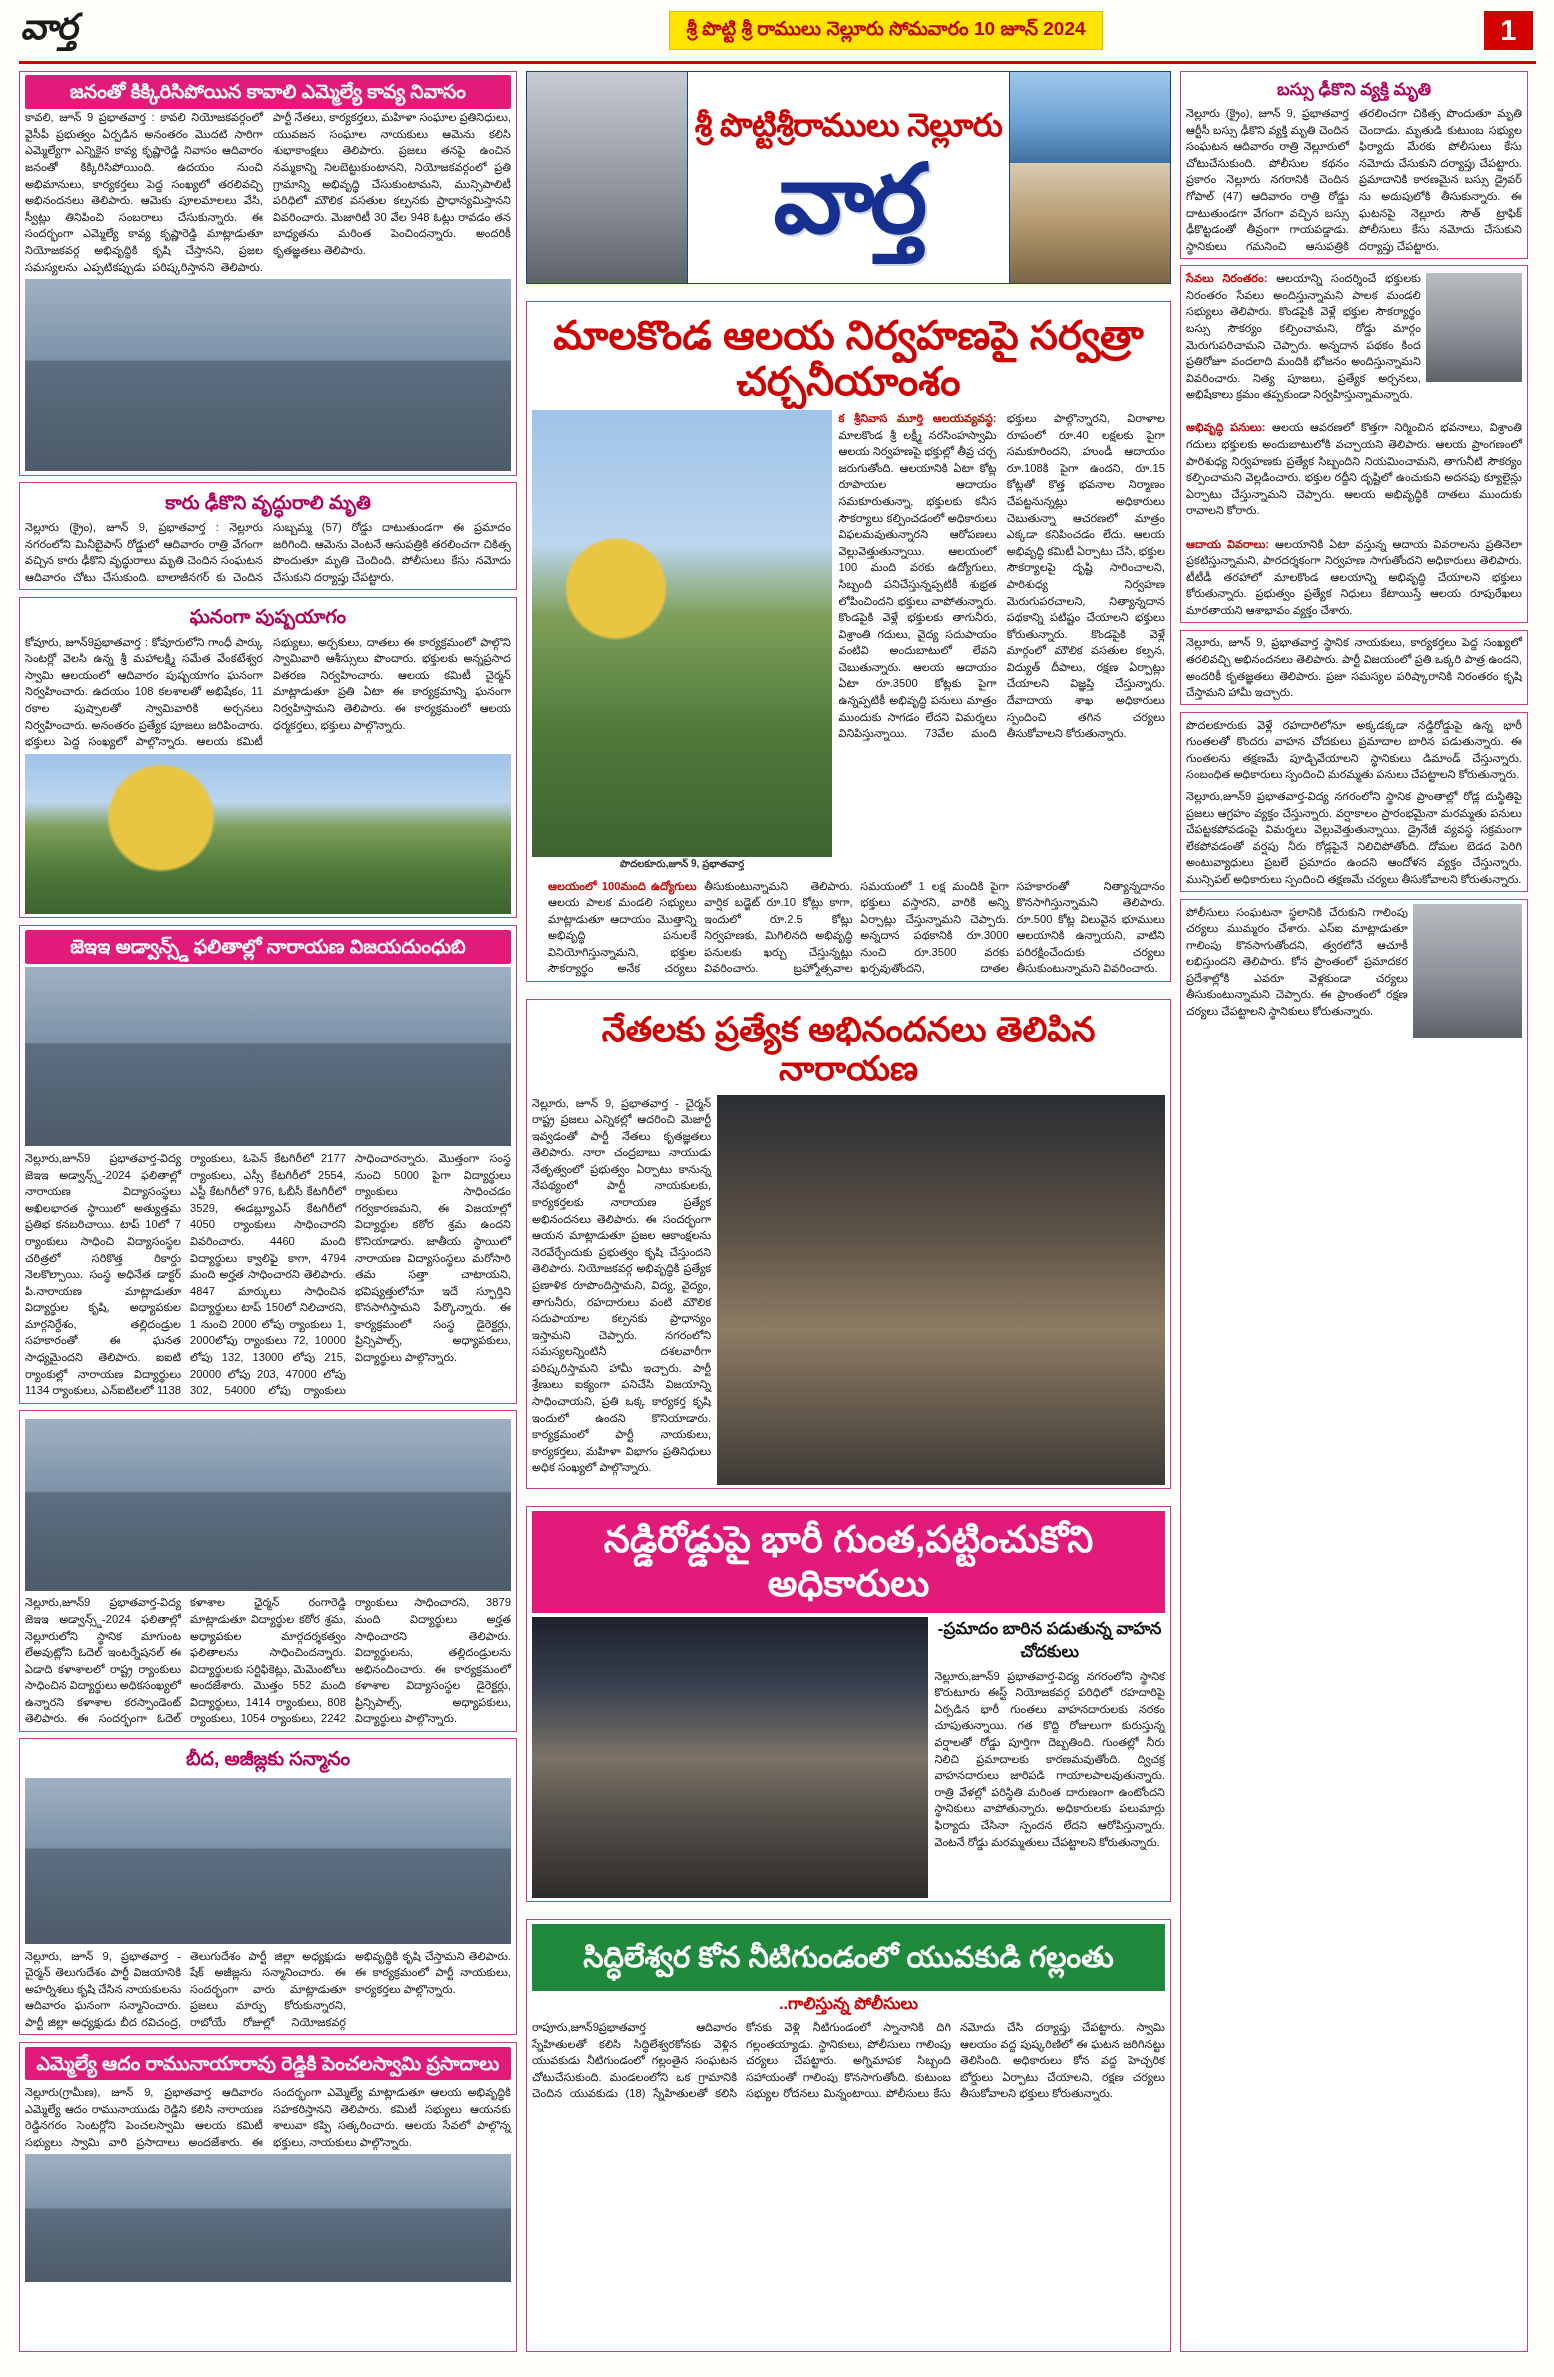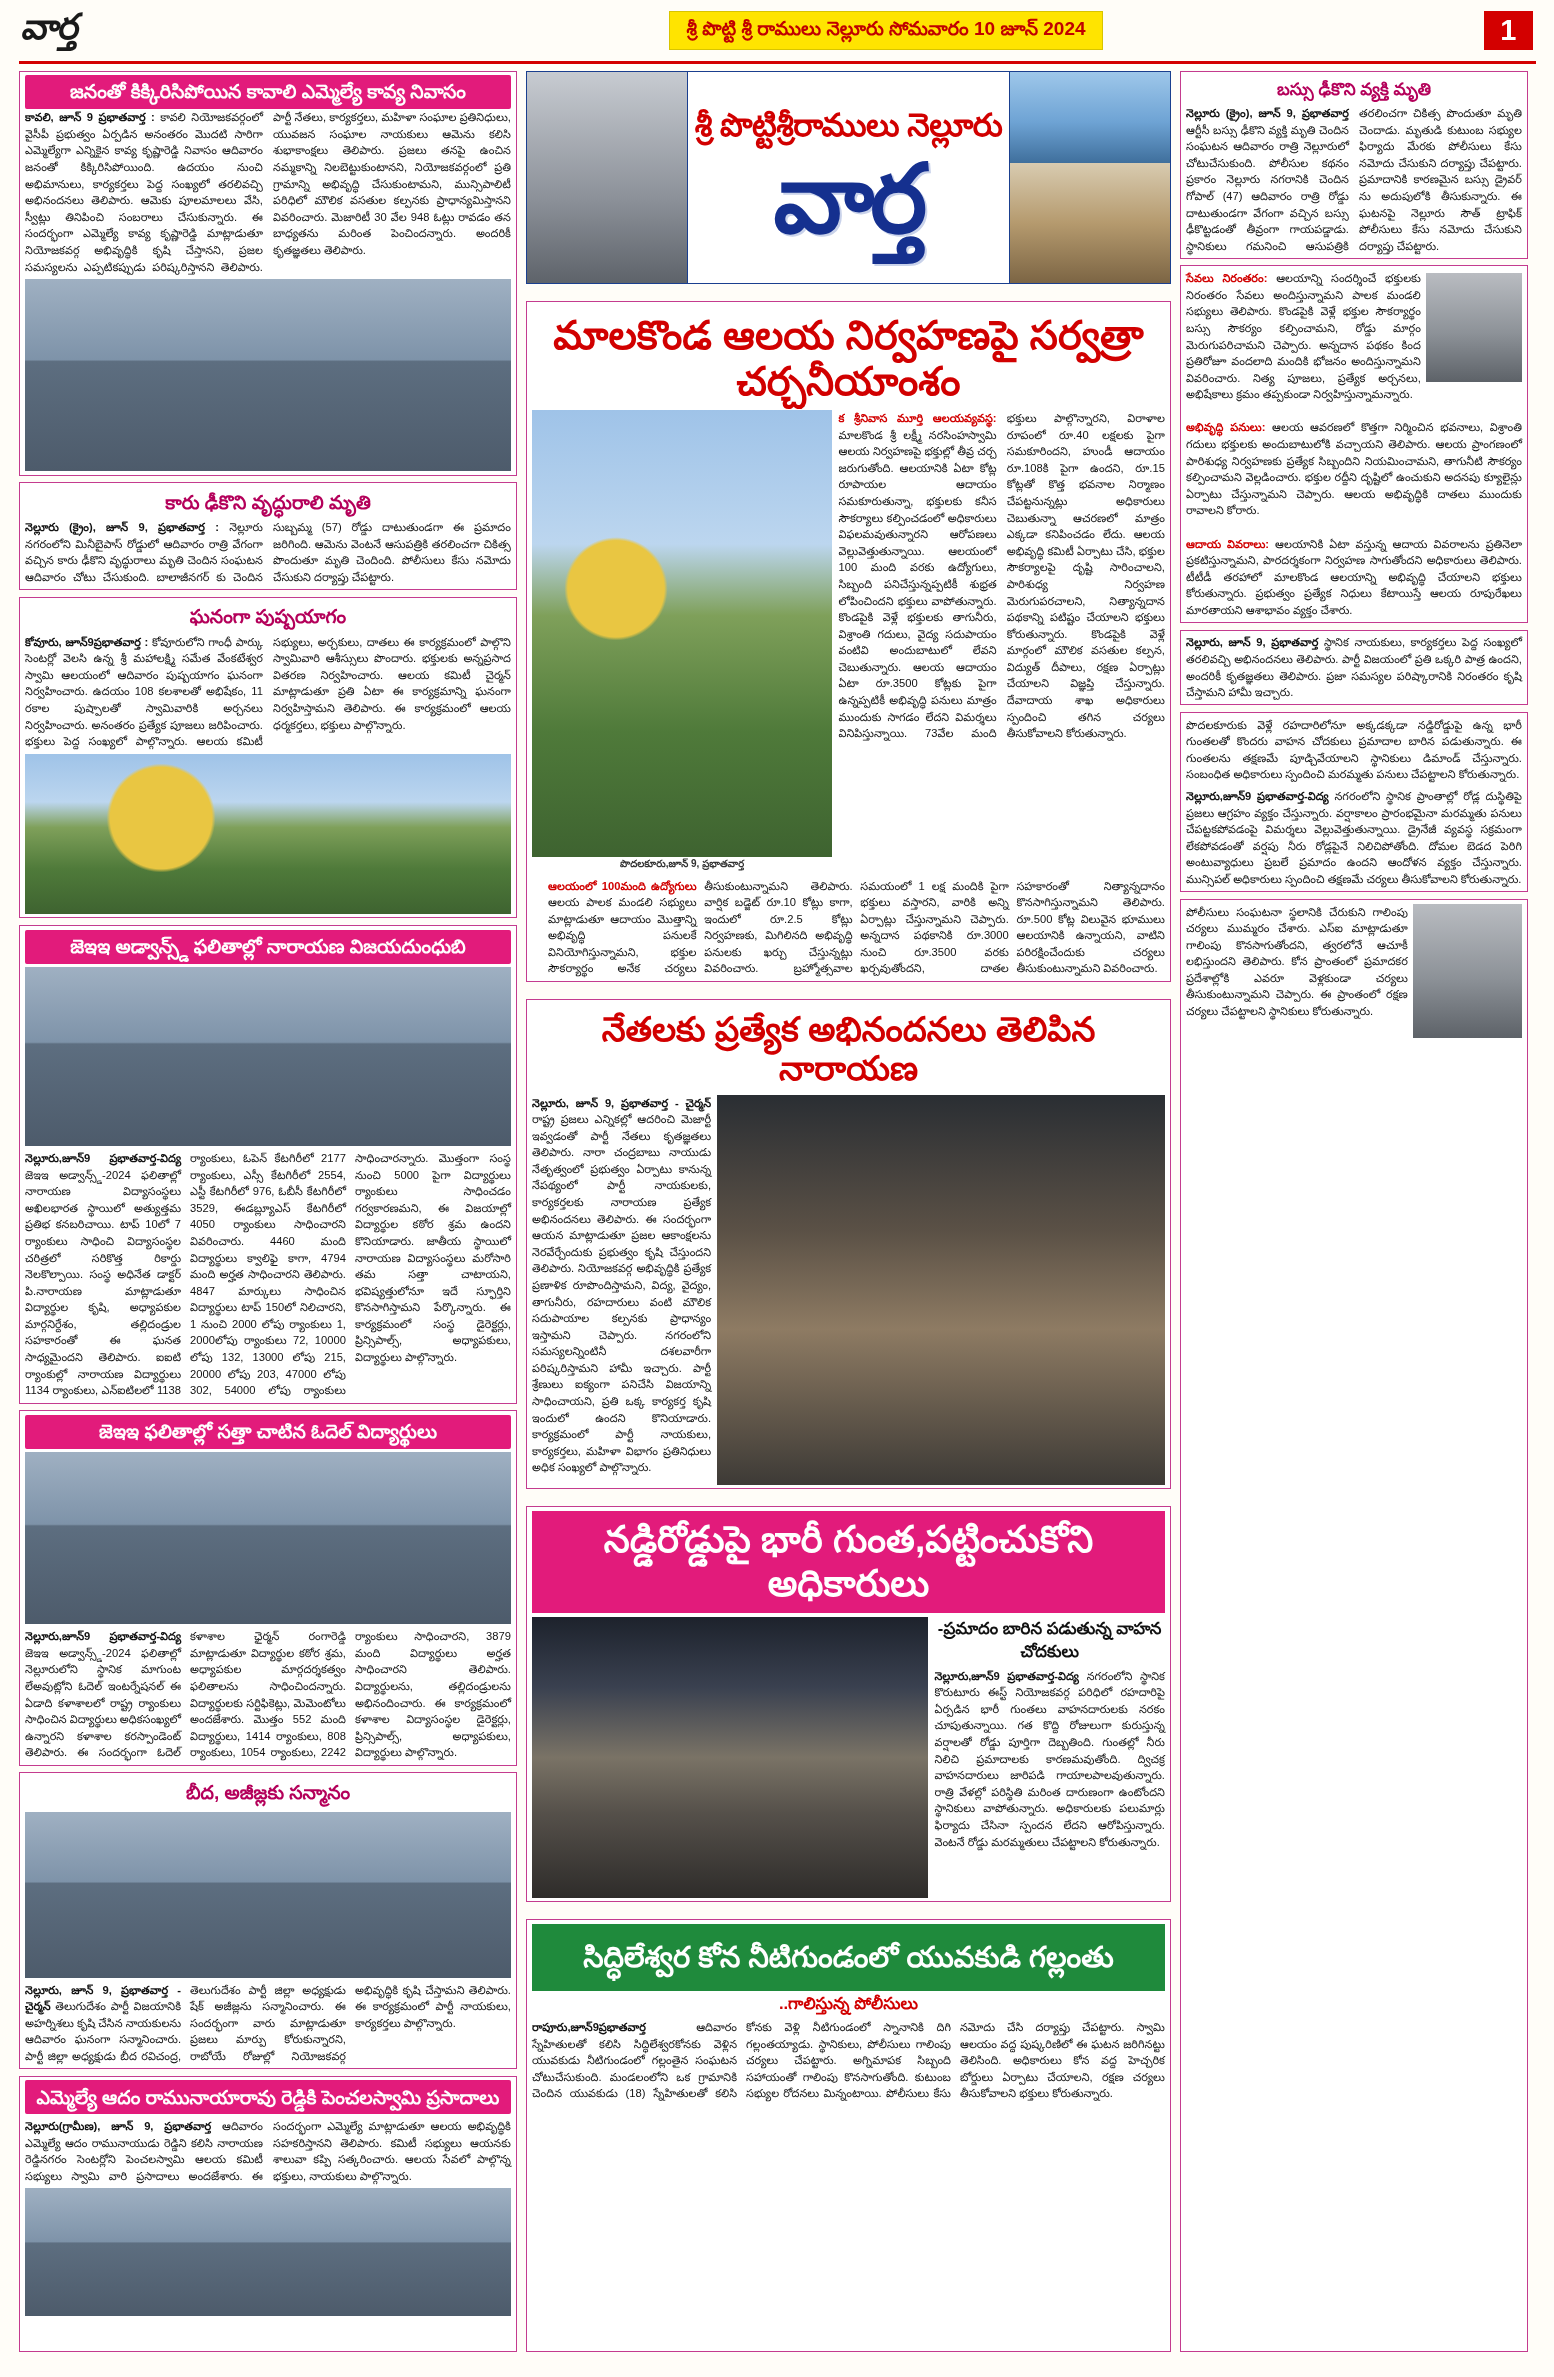--- a/index.html
+++ b/index.html
@@ -62,21 +62,21 @@
   }
   .hl-sm-center{text-align:center;font-weight:bold;font-size:16.6px;color:#111;padding:2.6px 0;}
   
   .body{
     font-size:11.2px;line-height:1.48;color:#111;text-align:justify;
     word-break:break-word;
   }
   .body.col2{column-count:2;column-gap:10.2px;}
   .body.col3{column-count:3;column-gap:9px;}
   .body.col4{column-count:4;column-gap:7.7px;}
-  .dateline{font-weight:bold;}
+  .dateline{font-weight:normal;}
   
   .ph{background:#cfcfcf;position:relative;overflow:hidden;}
   .ph.group{
     background:
       linear-gradient(180deg,#9fb0c2 0%,#7e93a9 42%,#5d6e80 43%,#4d5b6b 100%);
   }
   .ph.temple{
     background:
       radial-gradient(circle at 28% 40%,#e9c642 0 14%,transparent 15%),
       linear-gradient(180deg,#9fc3e8 0%,#bcd6ef 30%,#7fa05a 46%,#4f7a3a 72%,#3e6330 100%);
@@ -160,21 +160,20 @@
       <div class="panel">
         <div class="hl-pink">జెఇఇ అడ్వాన్స్డ్ ఫలితాల్లో నారాయణ విజయదుంధుబి</div>
         <div class="ph group" style="height:179px;margin-top:3.8px;"></div>
         <div class="body col3" style="margin-top:3.8px;">
           <span class="dateline">నెల్లూరు,జూన్9 ప్రభాతవార్త-విద్య</span>
           <span>జెఇఇ అడ్వాన్స్డ్-2024 ఫలితాల్లో నారాయణ విద్యాసంస్థలు అఖిలభారత స్థాయిలో అత్యుత్తమ ప్రతిభ కనబరిచాయి. టాప్ 10లో 7 ర్యాంకులు సాధించి విద్యాసంస్థల చరిత్రలో సరికొత్త రికార్డు నెలకొల్పాయి. సంస్థ అధినేత డాక్టర్ పి.నారాయణ మాట్లాడుతూ విద్యార్థుల కృషి, అధ్యాపకుల మార్గనిర్దేశం, తల్లిదండ్రుల సహకారంతో ఈ ఘనత సాధ్యమైందని తెలిపారు. ఐఐటి ర్యాంకుల్లో నారాయణ విద్యార్థులు 1134 ర్యాంకులు, ఎన్ఐటిలలో 1138 ర్యాంకులు, ఓపెన్ కేటగిరీలో 2177 ర్యాంకులు, ఎస్సీ కేటగిరీలో 2554, ఎస్టీ కేటగిరీలో 976, ఓబీసీ కేటగిరీలో 3529, ఈడబ్ల్యూఎస్ కేటగిరీలో 4050 ర్యాంకులు సాధించారని వివరించారు. 4460 మంది విద్యార్థులు క్వాలిఫై కాగా, 4794 మంది అర్హత సాధించారని తెలిపారు. 4847 మార్కులు సాధించిన విద్యార్థులు టాప్ 150లో నిలిచారని, 1 నుంచి 2000 లోపు ర్యాంకులు 1, 2000లోపు ర్యాంకులు 72, 10000 లోపు 132, 13000 లోపు 215, 20000 లోపు 203, 47000 లోపు 302, 54000 లోపు ర్యాంకులు సాధించారన్నారు. మొత్తంగా సంస్థ నుంచి 5000 పైగా విద్యార్థులు ర్యాంకులు సాధించడం గర్వకారణమని, ఈ విజయాల్లో విద్యార్థుల కఠోర శ్రమ ఉందని కొనియాడారు. జాతీయ స్థాయిలో నారాయణ విద్యాసంస్థలు మరోసారి తమ సత్తా చాటాయని, భవిష్యత్తులోనూ ఇదే స్ఫూర్తిని కొనసాగిస్తామని పేర్కొన్నారు. ఈ కార్యక్రమంలో సంస్థ డైరెక్టర్లు, ప్రిన్సిపాల్స్, అధ్యాపకులు, విద్యార్థులు పాల్గొన్నారు.</span>
         </div>
       </div>
 
       <div class="panel">
-        <div class="hl-pink">జెఇఇ ఫలితాల్లో సత్తా చాటిన ఓదెల్ విద్యార్థులు</div>
         <div class="ph group" style="height:172px;margin-top:3.8px;"></div>
         <div class="body col3" style="margin-top:3.8px;">
           <span class="dateline">నెల్లూరు,జూన్9  ప్రభాతవార్త-విద్య</span>
           <span>జెఇఇ అడ్వాన్స్డ్-2024 ఫలితాల్లో నెల్లూరులోని స్థానిక మాగుంట లేఅవుట్లోని ఓదెల్ ఇంటర్నేషనల్ ఈ ఏడాది కళాశాలలో రాష్ట్ర ర్యాంకులు సాధించిన విద్యార్థులు అధికసంఖ్యలో ఉన్నారని కళాశాల కరస్పాండెంట్ తెలిపారు. ఈ సందర్భంగా ఓదెల్ కళాశాల ఛైర్మన్ రంగారెడ్డి మాట్లాడుతూ విద్యార్థుల కఠోర శ్రమ, అధ్యాపకుల మార్గదర్శకత్వం ఫలితాలను సాధించిందన్నారు. విద్యార్థులకు సర్టిఫికెట్లు, మెమెంటోలు అందజేశారు. మొత్తం 552 మంది విద్యార్థులు, 1414 ర్యాంకులు, 808 ర్యాంకులు, 1054 ర్యాంకులు, 2242 ర్యాంకులు సాధించారని, 3879 మంది విద్యార్థులు అర్హత సాధించారని తెలిపారు. విద్యార్థులను, తల్లిదండ్రులను అభినందించారు. ఈ కార్యక్రమంలో కళాశాల విద్యాసంస్థల డైరెక్టర్లు, ప్రిన్సిపాల్స్, అధ్యాపకులు, విద్యార్థులు పాల్గొన్నారు.</span>
         </div>
       </div>
 
       <div class="panel">
         <div class="hl-plain">బీద, అజీజ్లకు సన్మానం</div>
         <div class="ph group" style="height:166px;margin-top:2.6px;"></div>

